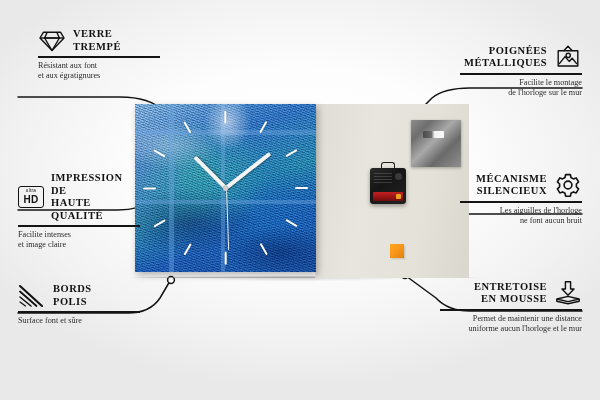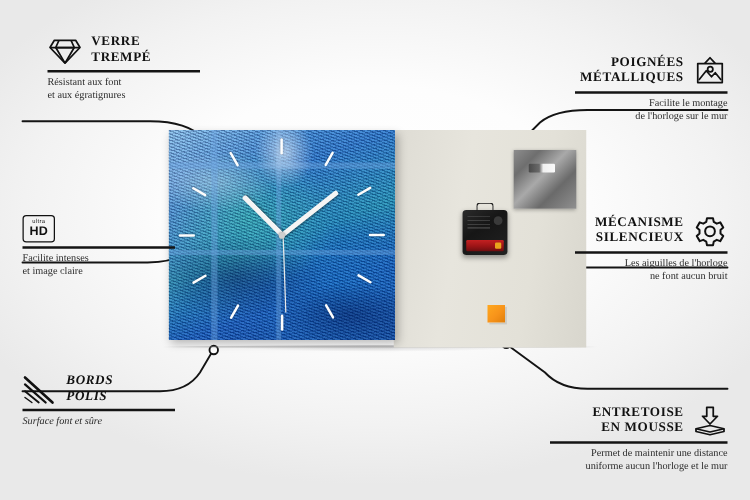--- a/index.html
+++ b/index.html
@@ -247,27 +247,29 @@
     <div class="f-sub">Résistant aux font
 et aux égratignures</div>
   </div>
 
   <div class="feature left" style="left:18px; top:172px; width:122px;">
     <div class="f-head">
       <div class="hdbox ico">
         <span class="u">ultra</span>
         <span class="d">HD</span>
       </div>
+      <div class="f-title">IMPRESSION DE
+HAUTE QUALITÉ</div>
     </div>
     <div class="f-rule" style="width:122px;"></div>
     <div class="f-sub">Facilite intenses
 et image claire</div>
   </div>
 
-  <div class="feature left" style="left:18px; top:299px; width:122px;font-style:italic;">
+  <div class="feature left" style="left:18px; top:283px; width:122px;">
     <div class="f-head">
       <svg class="ico" width="28" height="24" viewBox="0 0 28 24">
         <g stroke="#111" stroke-linecap="round">
           <path d="M2,2 L24,22" stroke-width="2.1"></path>
           <path d="M2,7.5 L18.5,22" stroke-width="1.8"></path>
           <path d="M2,13 L13,22" stroke-width="1.5"></path>
           <path d="M2,18 L7.5,22" stroke-width="1.2"></path>
         </g>
       </svg>
       <div class="f-title">BORDS
@@ -304,21 +306,21 @@
           <path d="M5.4,19.6 L11,12.6 L15.2,17.4 L18.2,14.2 L22.6,19.6"></path>
           <circle cx="14.2" cy="11.4" r="2.1"></circle>
         </g>
       </svg>
     </div>
     <div class="f-rule" style="width:122px;"></div>
     <div class="f-sub">Facilite le montage
 de l'horloge sur le mur</div>
   </div>
 
-  <div class="feature right" style="left:440px; top:280px; width:142px;margin-top:44px;">
+  <div class="feature right" style="left:440px; top:280px; width:142px;">
     <div class="f-head">
       <div class="f-title">ENTRETOISE
 EN MOUSSE</div>
       <svg class="ico" width="28" height="26" viewBox="0 0 28 26">
         <g fill="none" stroke="#111" stroke-width="1.4" stroke-linejoin="round">
           <path d="M11.4,1.8 h5.2 v7.2 h3.4 l-6,6.2 l-6,-6.2 h3.4 Z"></path>
           <path d="M14,16.4 L2.8,19.0 L14,21.6 L25.2,19.0 Z"></path>
           <path d="M2.8,19.0 v2.2 L14,23.8 L25.2,21.2 v-2.2"></path>
         </g>
       </svg>

